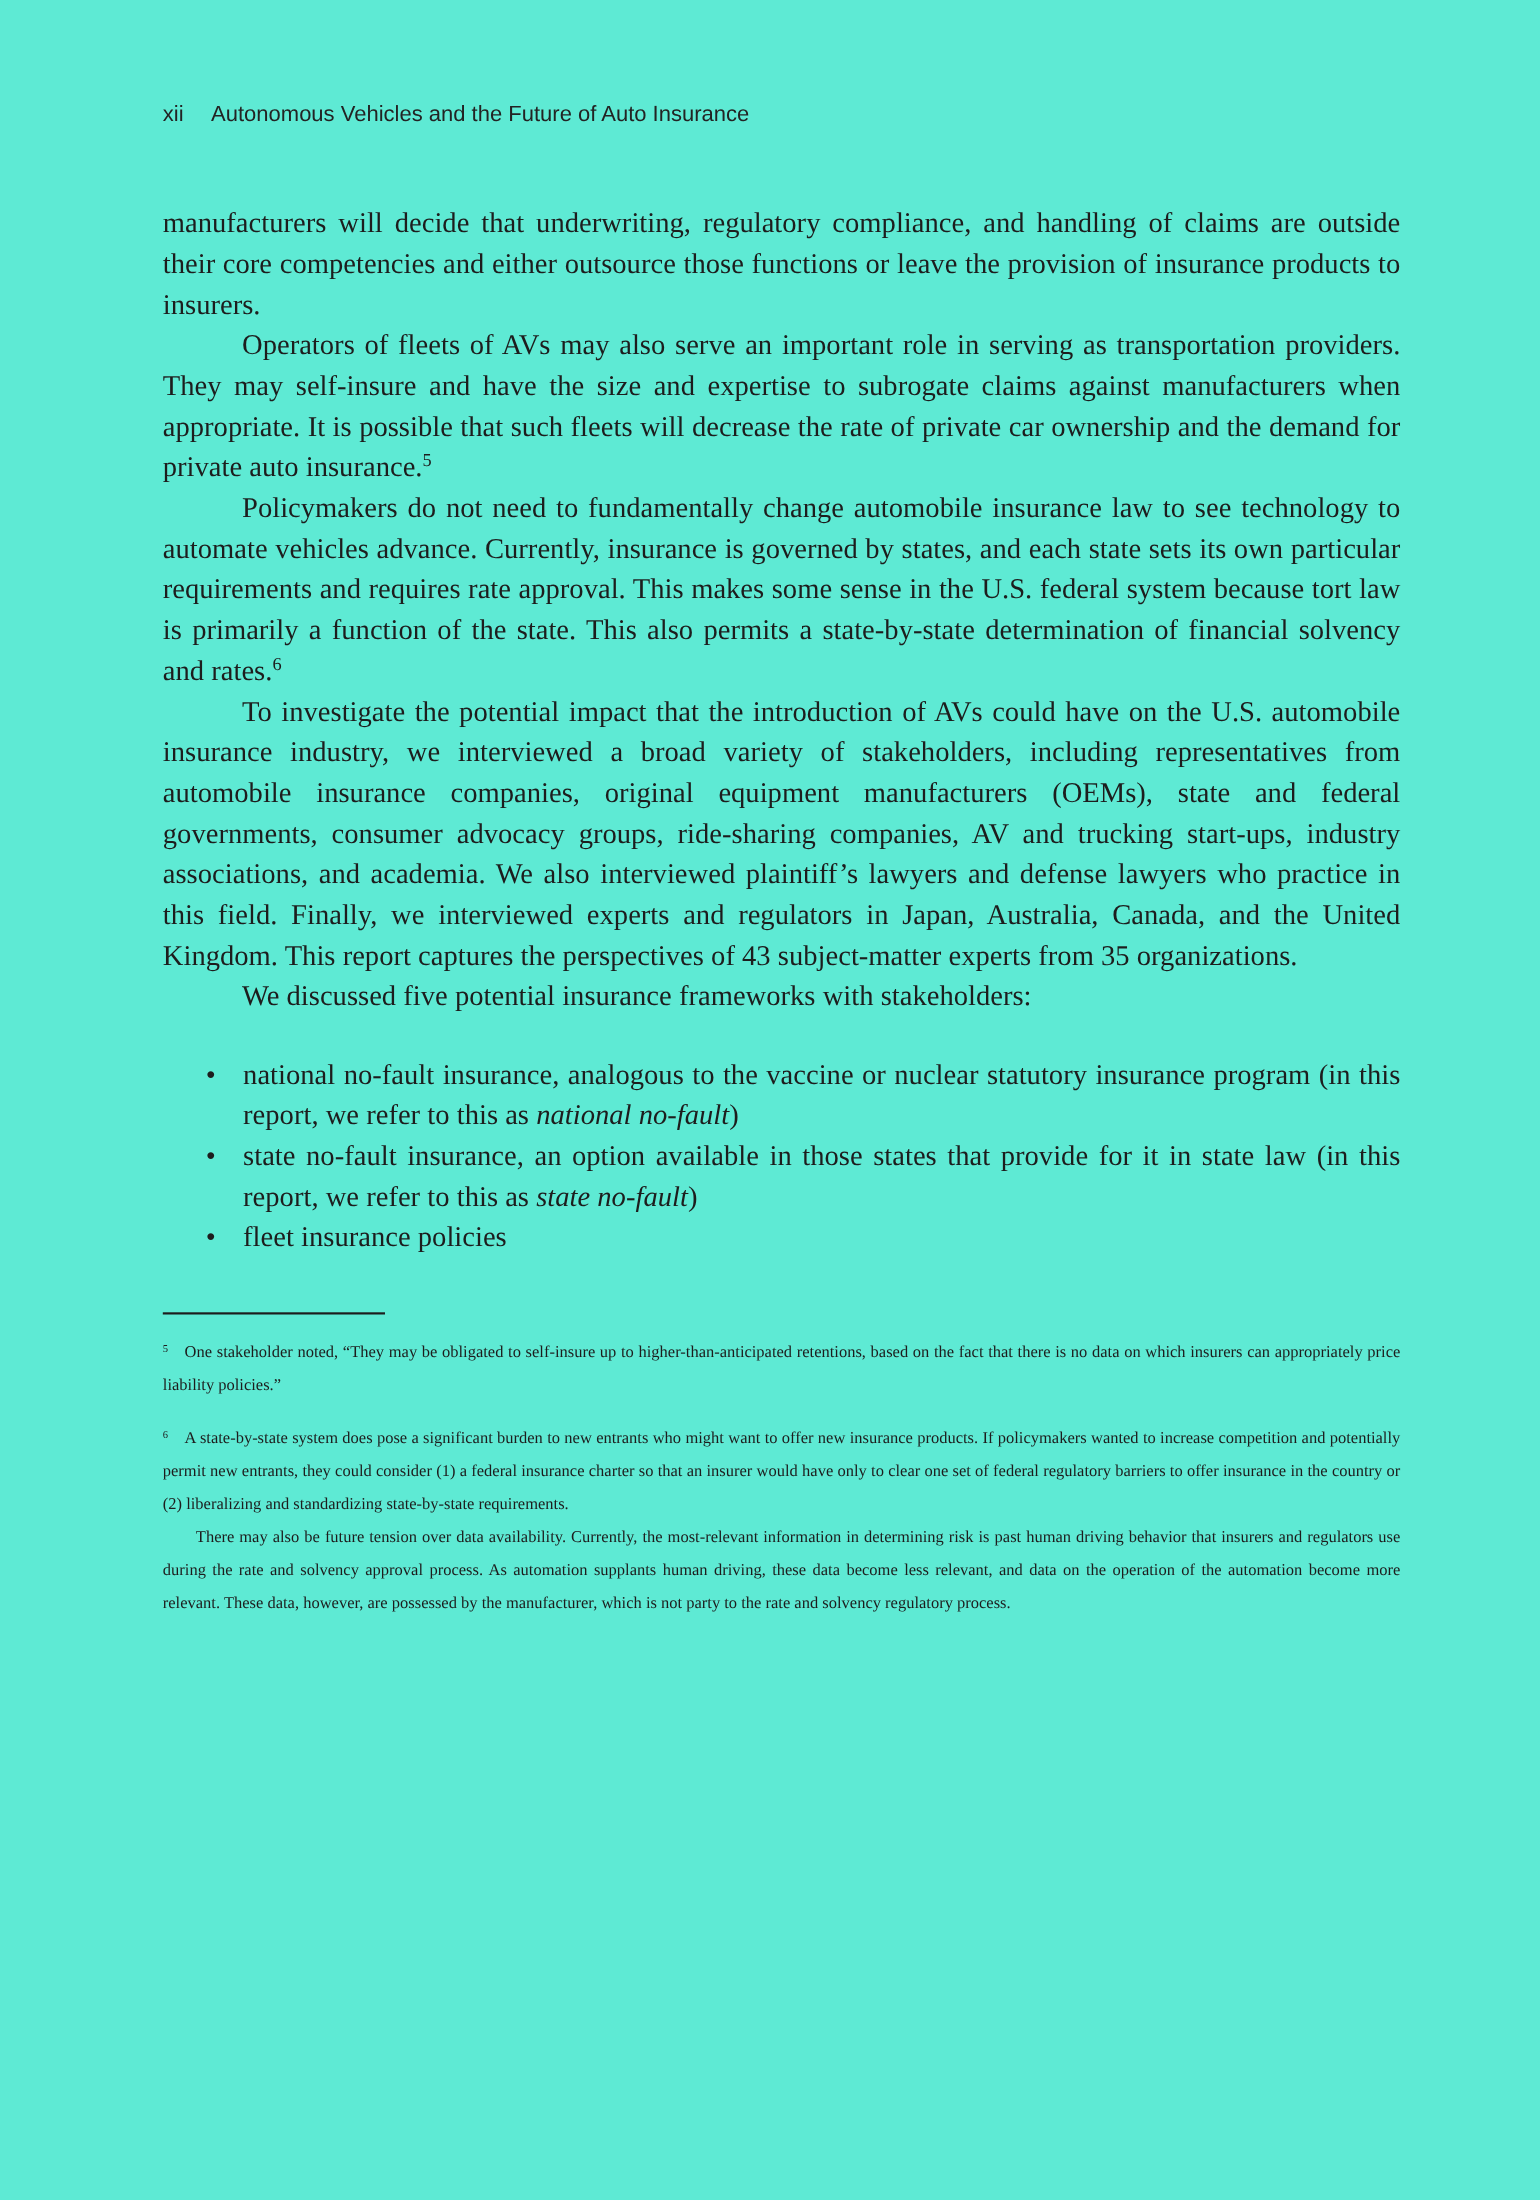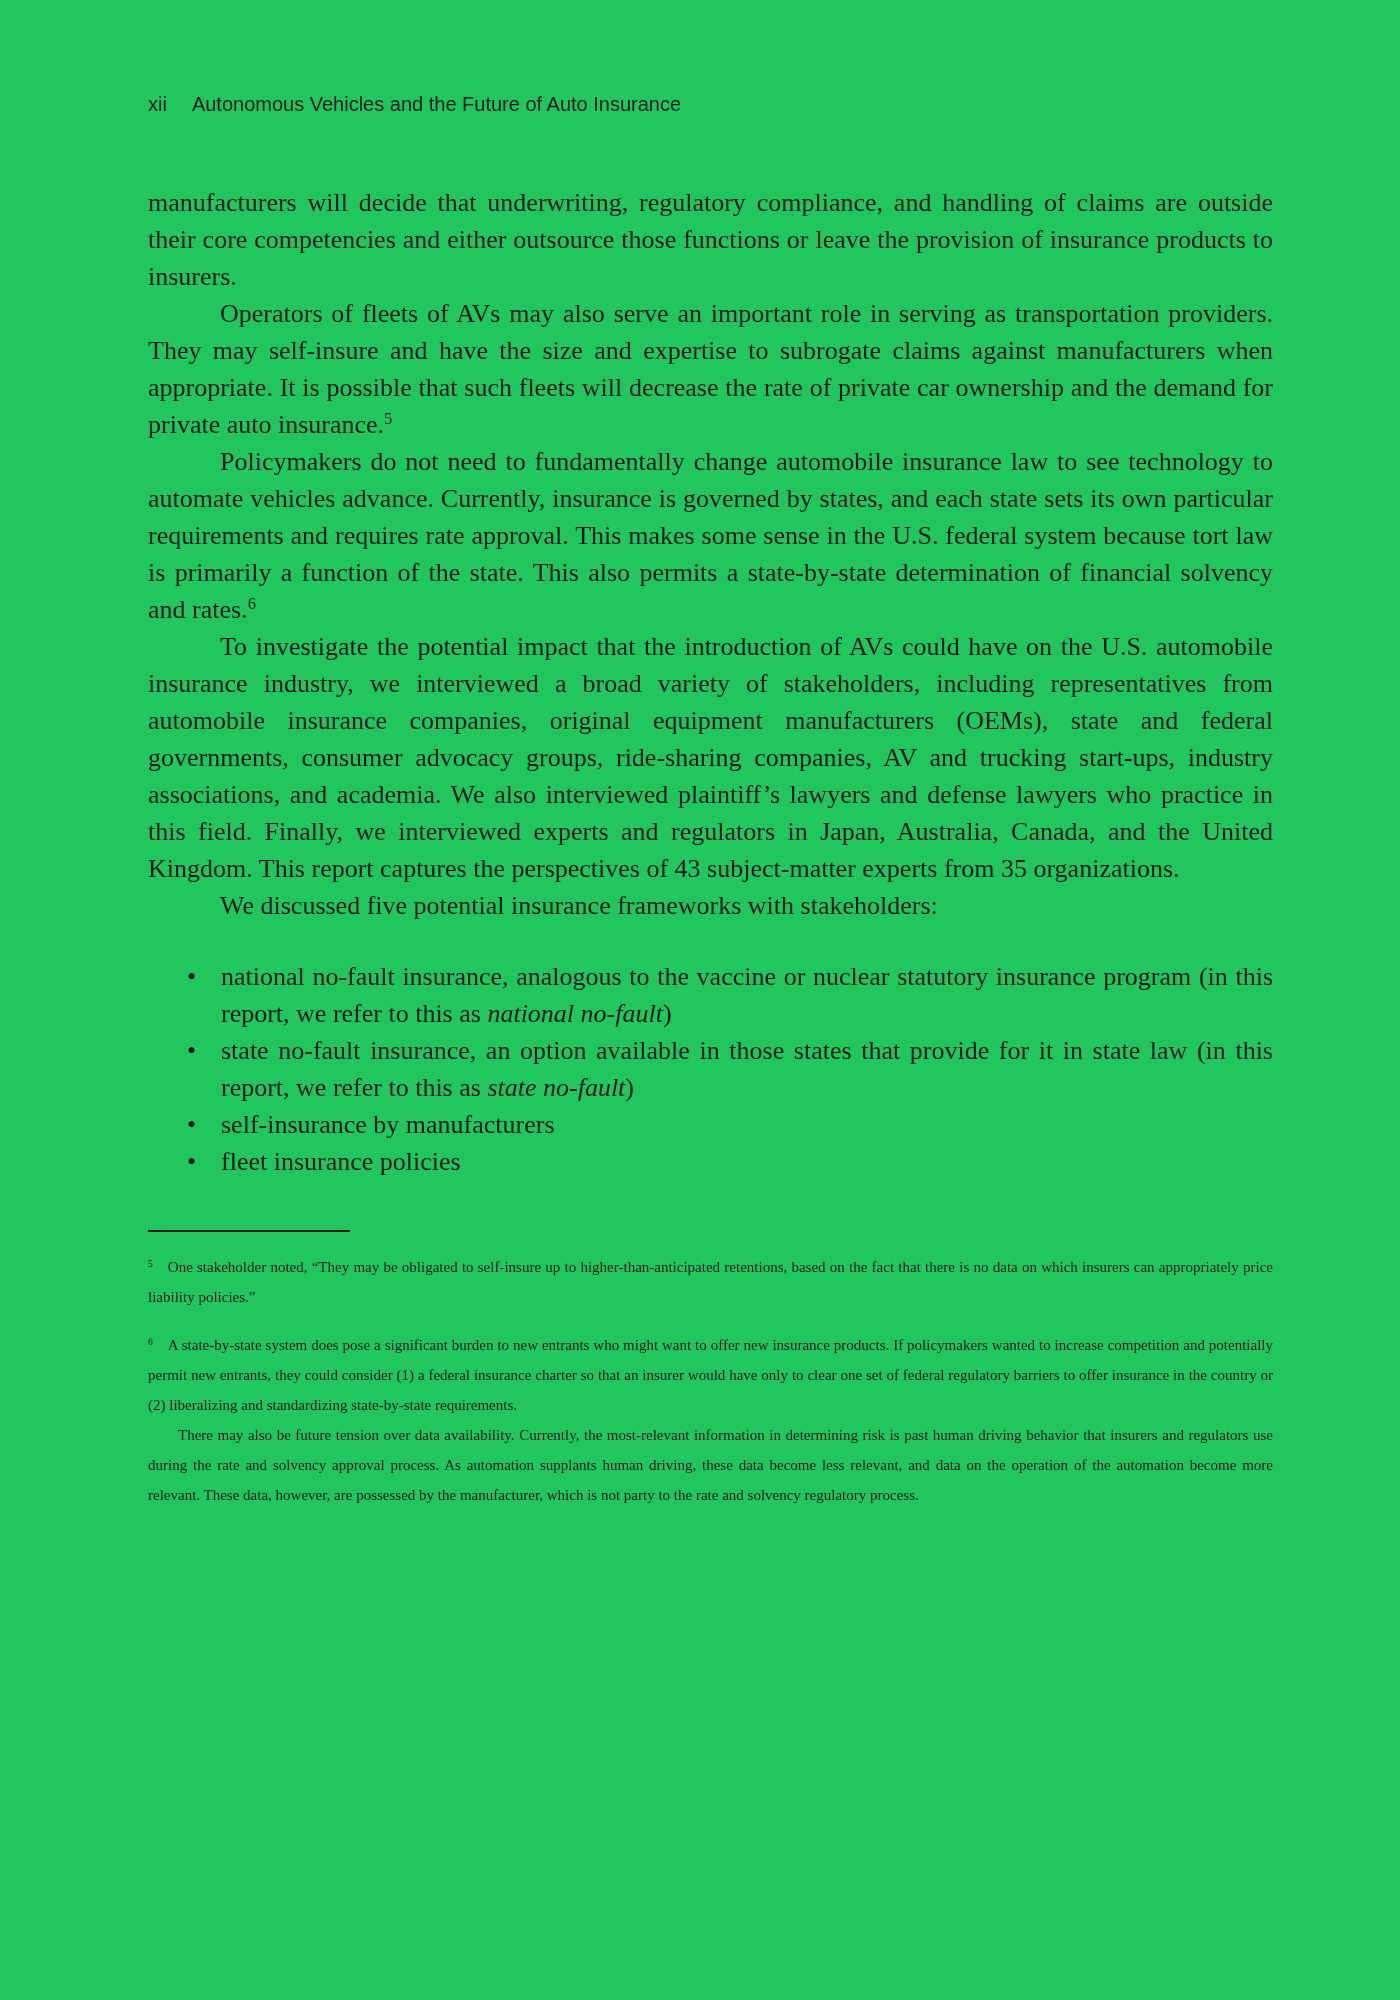--- a/index.html
+++ b/index.html
@@ -4,21 +4,21 @@
 <style>
   html, body {
     margin: 0;
     padding: 0;
     background: #ffffff;
   }
   .page {
     position: relative;
     width: 1400px;
     height: 2000px;
-    background: #22c55e;
+    background: #5eead4;
     box-sizing: border-box;
     padding: 93px 127px 0 148px;
     font-family: "Liberation Serif", serif;
     color: #1d1d1d;
     overflow: hidden;
   }
   .running-head {
     display: flex;
     align-items: baseline;
     gap: 25px;
@@ -101,21 +101,20 @@
   <div class="body-text">
     <p class="para noindent"><span>manufacturers will decide that underwriting, regulatory compliance, and handling of claims are outside their core competencies and either outsource those functions or leave the provision of insurance products to insurers.</span></p>
     <p class="para"><span>Operators of fleets of AVs may also serve an important role in serving as transportation providers. They may self-insure and have the size and expertise to subrogate claims against manufacturers when appropriate. It is possible that such fleets will decrease the rate of private car ownership and the demand for private auto insurance.</span><sup>5</sup></p>
     <p class="para"><span>Policymakers do not need to fundamentally change automobile insurance law to see technology to automate vehicles advance. Currently, insurance is governed by states, and each state sets its own particular requirements and requires rate approval. This makes some sense in the U.S. federal system because tort law is primarily a function of the state. This also permits a state-by-state determination of financial solvency and rates.</span><sup>6</sup></p>
     <p class="para"><span>To investigate the potential impact that the introduction of AVs could have on the U.S. automobile insurance industry, we interviewed a broad variety of stakeholders, including representatives from automobile insurance companies, original equipment manufacturers (OEMs), state and federal governments, consumer advocacy groups, ride-sharing companies, AV and trucking start-ups, industry associations, and academia. We also interviewed plaintiff’s lawyers and defense lawyers who practice in this field. Finally, we interviewed experts and regulators in Japan, Australia, Canada, and the United Kingdom. This report captures the perspectives of 43 subject-matter experts from 35 organizations.</span></p>
     <p class="para"><span>We discussed five potential insurance frameworks with stakeholders:</span></p>
 
     <ul class="framework-list">
       <li><span>national no-fault insurance, analogous to the vaccine or nuclear statutory insurance program (in this report, we refer to this as </span><span class="it">national no-fault</span><span>)</span></li>
       <li><span>state no-fault insurance, an option available in those states that provide for it in state law (in this report, we refer to this as </span><span class="it">state no-fault</span><span>)</span></li>
-      <li><span>self-insurance by manufacturers</span></li>
       <li><span>fleet insurance policies</span></li>
     </ul>
   </div>
 
   <div class="footnotes">
     <div class="fn-rule"></div>
     <p class="fn"><sup class="fnmark">5</sup><span>One stakeholder noted, “They may be obligated to self-insure up to higher-than-anticipated retentions, based on the fact that there is no data on which insurers can appropriately price liability policies.”</span></p>
     <p class="fn fn-first-of-pair"><sup class="fnmark">6</sup><span>A state-by-state system does pose a significant burden to new entrants who might want to offer new insurance products. If policymakers wanted to increase competition and potentially permit new entrants, they could consider (1) a federal insurance charter so that an insurer would have only to clear one set of federal regulatory barriers to offer insurance in the country or (2) liberalizing and standardizing state-by-state requirements.</span></p>
     <p class="fn fn-cont"><span>There may also be future tension over data availability. Currently, the most-relevant information in determining risk is past human driving behavior that insurers and regulators use during the rate and solvency approval process. As automation supplants human driving, these data become less relevant, and data on the operation of the automation become more relevant. These data, however, are possessed by the manufacturer, which is not party to the rate and solvency regulatory process.</span></p>
   </div>

